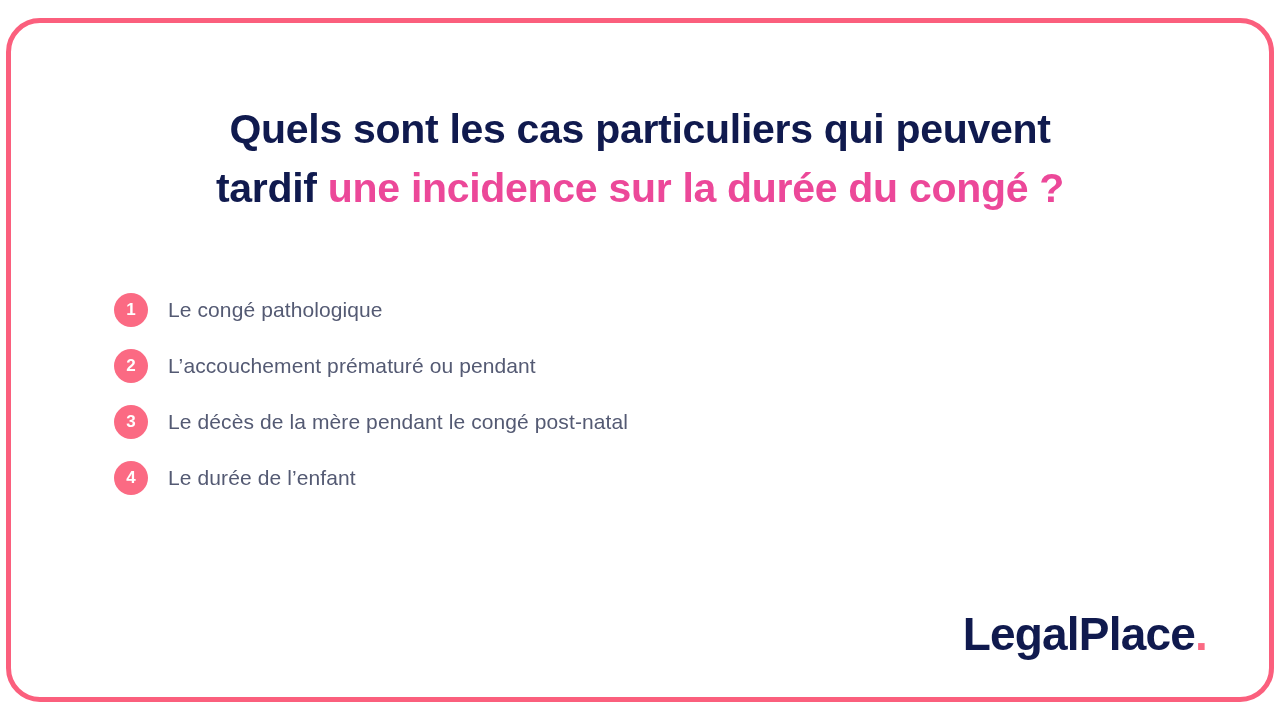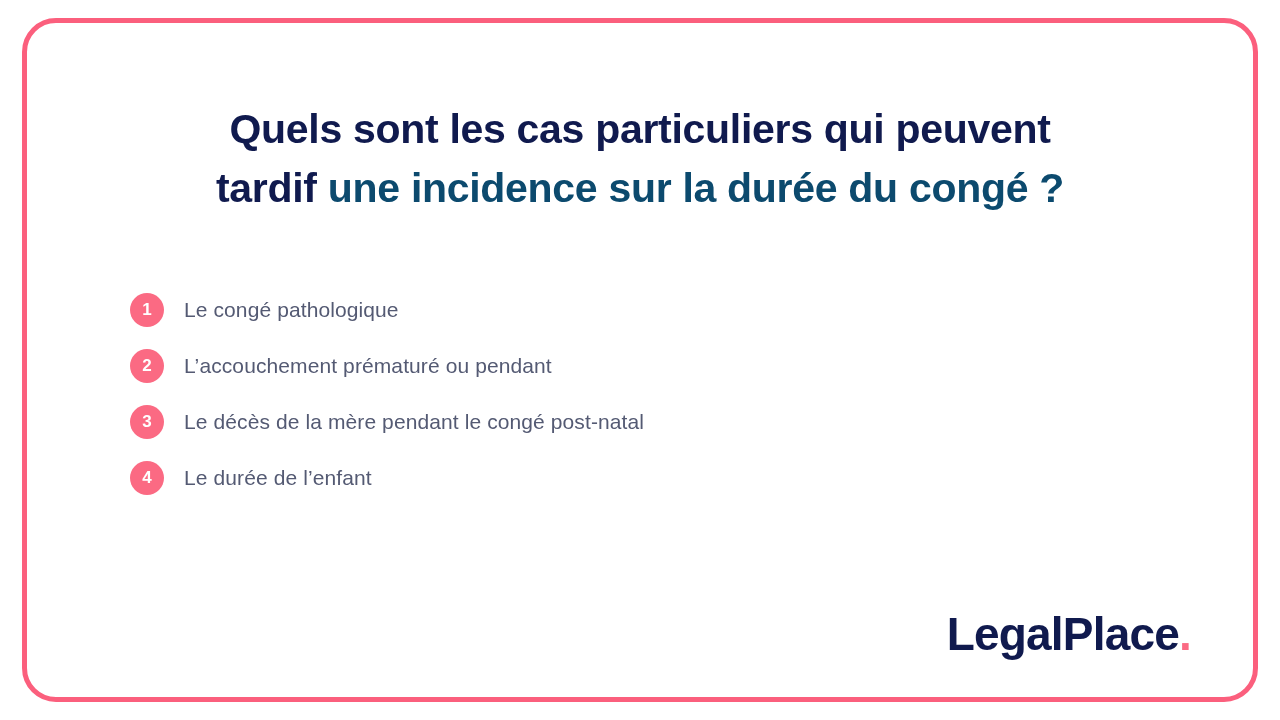--- a/index.html
+++ b/index.html
@@ -11,21 +11,21 @@
     width: 1280px;
     height: 720px;
     font-family: "Liberation Sans", sans-serif;
     overflow: hidden;
   }
   .slide {
     position: relative;
     width: 1280px;
     height: 720px;
     box-sizing: border-box;
-    padding: 18px 22px;
+    padding: 18px 6px;
     background: #ffffff;
   }
   .card {
     position: relative;
     width: 100%;
     height: 100%;
     box-sizing: border-box;
     border: 5px solid #fb5f7d;
     border-radius: 34px;
     background: #ffffff;
@@ -36,21 +36,21 @@
     left: 70px;
     right: 70px;
     text-align: center;
     font-size: 41px;
     font-weight: bold;
     line-height: 1.42;
     letter-spacing: -0.3px;
     color: #101a4e;
   }
   .title .accent {
-    color: #0c4a6e;
+    color: #ec4899;
   }
   .list {
     position: absolute;
     top: 270px;
     left: 103px;
     right: 90px;
   }
   .list-item {
     display: flex;
     align-items: center;

